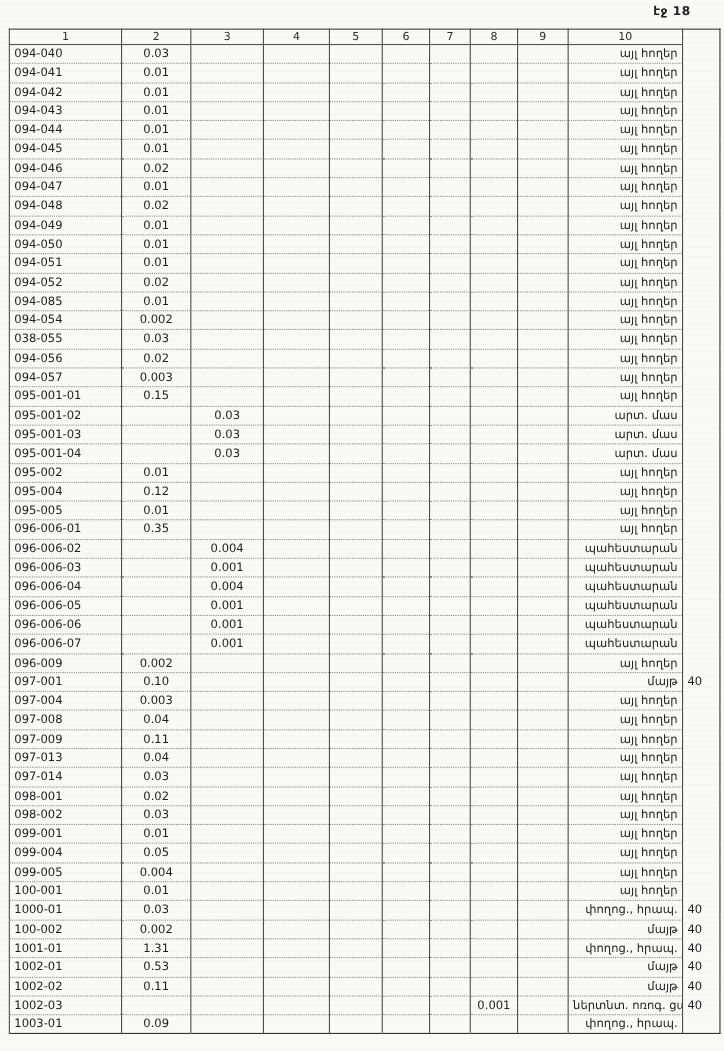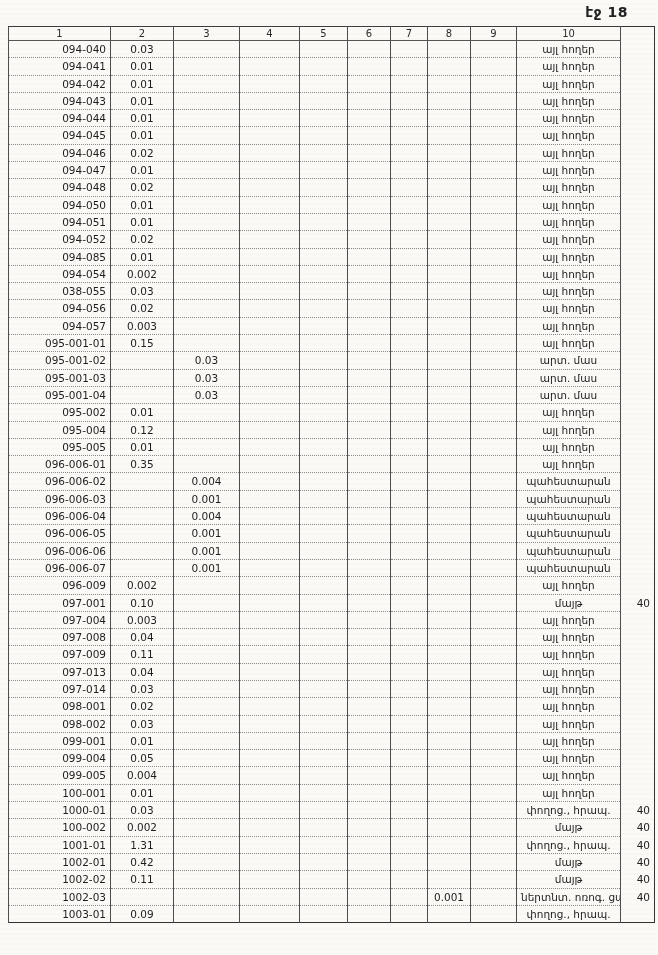--- a/index.html
+++ b/index.html
@@ -19,21 +19,21 @@
     position: absolute;
     inset: 0;
     background:
       repeating-linear-gradient(0deg, rgba(0,0,0,0.012) 0 2px, rgba(255,255,255,0) 2px 5px),
       #fbfaf7;
   }
   .page-header {
     position: absolute;
     top: 4px;
     right: 30px;
-    font-size: 14px;
+    font-size: 11px;
     font-weight: 700;
     letter-spacing: 0.5px;
     color: #222;
   }
   table.land-table {
     position: absolute;
     left: 8px;
     top: 26px;
     border-collapse: collapse;
     table-layout: fixed;
@@ -65,28 +65,28 @@
     border-top: 1px dotted #8a8a8a;
     border-bottom: 1px dotted #8a8a8a;
   }
   table.land-table thead th {
     border-top: 1px solid #3c3c3c;
     border-bottom: 1px solid #555;
   }
   table.land-table {
     border: 1px solid #333;
   }
-  td.c1 { text-align: right; }
+  td.c1 { text-align: left; }
   td.c2, td.c3, td.c8 { text-align: center; }
   td.c4, td.c5, td.c6, td.c7, td.c9 { text-align: center; }
-  td.c10 { text-align: center; }
+  td.c10 { text-align: right; }
   th.markcell, td.markcell {
     border: none !important;
     background: transparent;
-    text-align: right;
+    text-align: left;
     font-size: 9px;
     color: #9a9a96;
     padding: 0 1px;
   }
 </style>
 </head>
 <body>
 
 <div class="scan-page">
   <div class="page-header">էջ 18</div>
@@ -232,20 +232,33 @@
           <td class="c4"></td>
           <td class="c5"></td>
           <td class="c6"></td>
           <td class="c7"></td>
           <td class="c8"></td>
           <td class="c9"></td>
           <td class="c10">այլ հողեր</td>
           <td class="markcell"></td>
         </tr>
         <tr>
+          <td class="c1">094-049</td>
+          <td class="c2">0.01</td>
+          <td class="c3"></td>
+          <td class="c4"></td>
+          <td class="c5"></td>
+          <td class="c6"></td>
+          <td class="c7"></td>
+          <td class="c8"></td>
+          <td class="c9"></td>
+          <td class="c10">այլ հողեր</td>
+          <td class="markcell"></td>
+        </tr>
+        <tr>
           <td class="c1">094-050</td>
           <td class="c2">0.01</td>
           <td class="c3"></td>
           <td class="c4"></td>
           <td class="c5"></td>
           <td class="c6"></td>
           <td class="c7"></td>
           <td class="c8"></td>
           <td class="c9"></td>
           <td class="c10">այլ հողեր</td>
@@ -727,21 +740,21 @@
           <td class="c5"></td>
           <td class="c6"></td>
           <td class="c7"></td>
           <td class="c8"></td>
           <td class="c9"></td>
           <td class="c10">փողոց., հրապ.</td>
           <td class="markcell">40</td>
         </tr>
         <tr>
           <td class="c1">1002-01</td>
-          <td class="c2">0.42</td>
+          <td class="c2">0.53</td>
           <td class="c3"></td>
           <td class="c4"></td>
           <td class="c5"></td>
           <td class="c6"></td>
           <td class="c7"></td>
           <td class="c8"></td>
           <td class="c9"></td>
           <td class="c10">մայթ</td>
           <td class="markcell">40</td>
         </tr>

